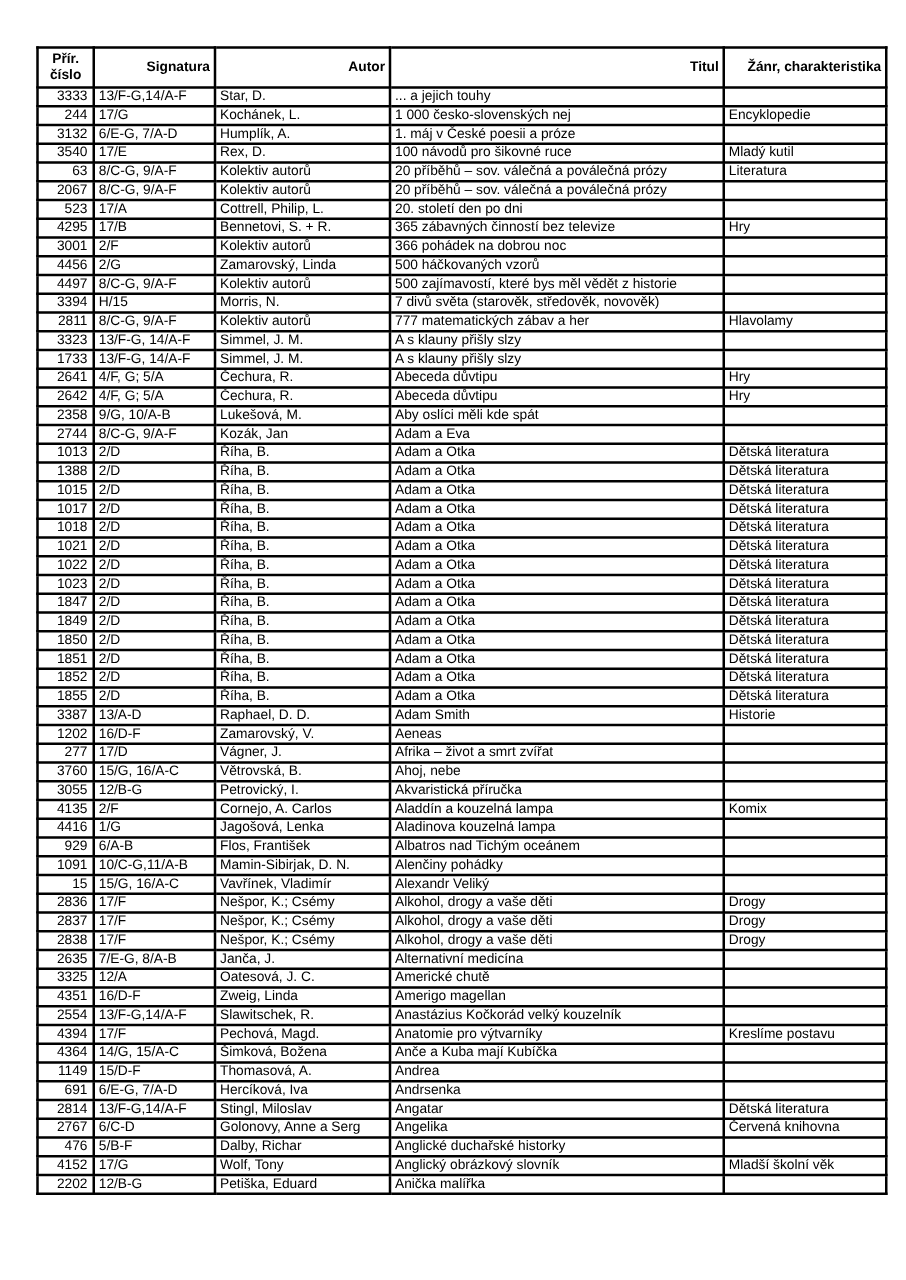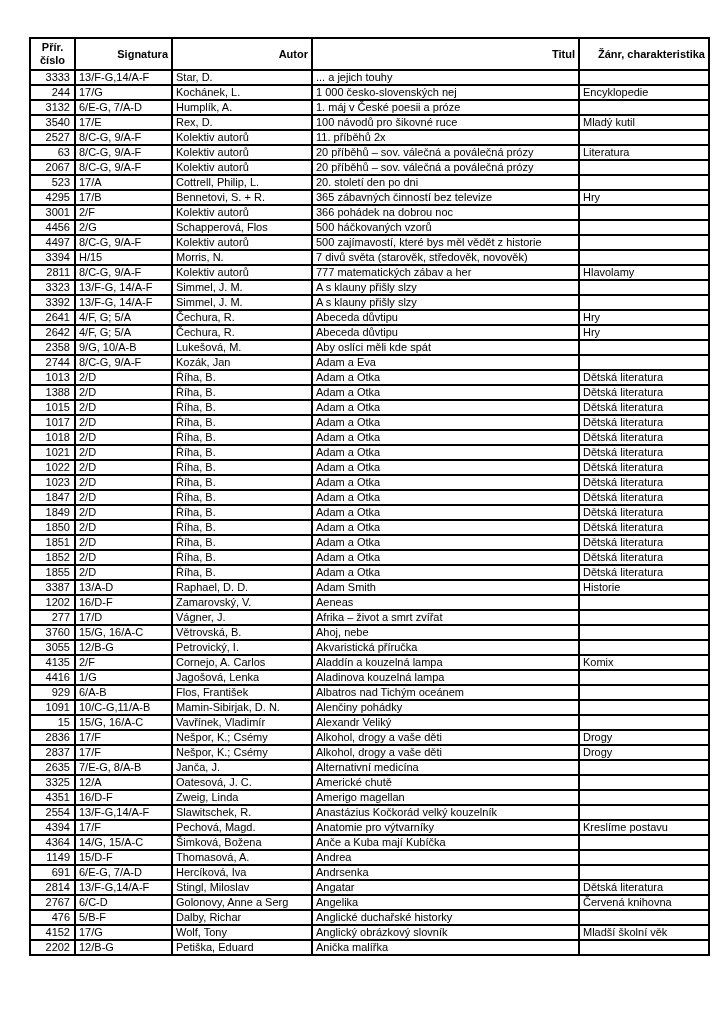--- a/index.html
+++ b/index.html
@@ -96,27 +96,20 @@
           <td></td>
         </tr>
         <tr>
           <td class="num">3540</td>
           <td>17/E</td>
           <td>Rex, D.</td>
           <td>100 návodů pro šikovné ruce</td>
           <td>Mladý kutil</td>
         </tr>
         <tr>
-          <td class="num">2527</td>
-          <td>8/C-G, 9/A-F</td>
-          <td>Kolektiv autorů</td>
-          <td>11. příběhů 2x</td>
-          <td></td>
-        </tr>
-        <tr>
           <td class="num">63</td>
           <td>8/C-G, 9/A-F</td>
           <td>Kolektiv autorů</td>
           <td>20 příběhů – sov. válečná a poválečná prózy</td>
           <td>Literatura</td>
         </tr>
         <tr>
           <td class="num">2067</td>
           <td>8/C-G, 9/A-F</td>
           <td>Kolektiv autorů</td>
@@ -140,21 +133,21 @@
         <tr>
           <td class="num">3001</td>
           <td>2/F</td>
           <td>Kolektiv autorů</td>
           <td>366 pohádek na dobrou noc</td>
           <td></td>
         </tr>
         <tr>
           <td class="num">4456</td>
           <td>2/G</td>
-          <td>Schapperová, Flos</td>
+          <td>Zamarovský, Linda</td>
           <td>500 háčkovaných vzorů</td>
           <td></td>
         </tr>
         <tr>
           <td class="num">4497</td>
           <td>8/C-G, 9/A-F</td>
           <td>Kolektiv autorů</td>
           <td>500 zajímavostí,  které bys měl vědět z historie</td>
           <td></td>
         </tr>
@@ -173,21 +166,21 @@
           <td>Hlavolamy</td>
         </tr>
         <tr>
           <td class="num">3323</td>
           <td>13/F-G, 14/A-F</td>
           <td>Simmel, J. M.</td>
           <td>A s klauny přišly slzy</td>
           <td></td>
         </tr>
         <tr>
-          <td class="num">3392</td>
+          <td class="num">1733</td>
           <td>13/F-G, 14/A-F</td>
           <td>Simmel, J. M.</td>
           <td>A s klauny přišly slzy</td>
           <td></td>
         </tr>
         <tr>
           <td class="num">2641</td>
           <td>4/F, G; 5/A</td>
           <td>Čechura, R.</td>
           <td>Abeceda důvtipu</td>
@@ -390,20 +383,27 @@
           <td>Drogy</td>
         </tr>
         <tr>
           <td class="num">2837</td>
           <td>17/F</td>
           <td>Nešpor, K.; Csémy</td>
           <td>Alkohol, drogy a vaše děti</td>
           <td>Drogy</td>
         </tr>
         <tr>
+          <td class="num">2838</td>
+          <td>17/F</td>
+          <td>Nešpor, K.; Csémy</td>
+          <td>Alkohol, drogy a vaše děti</td>
+          <td>Drogy</td>
+        </tr>
+        <tr>
           <td class="num">2635</td>
           <td>7/E-G, 8/A-B</td>
           <td>Janča, J.</td>
           <td>Alternativní medicína</td>
           <td></td>
         </tr>
         <tr>
           <td class="num">3325</td>
           <td>12/A</td>
           <td>Oatesová, J. C.</td>

